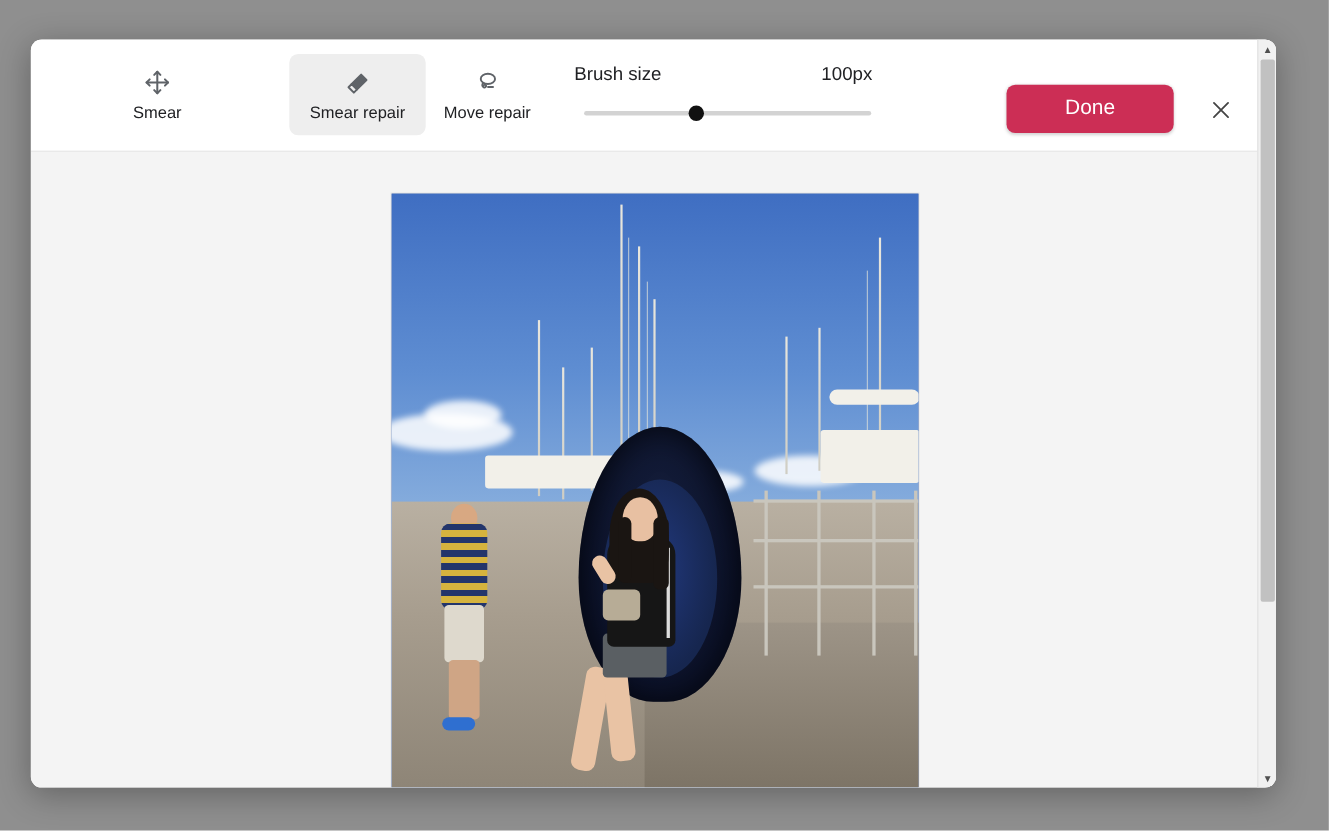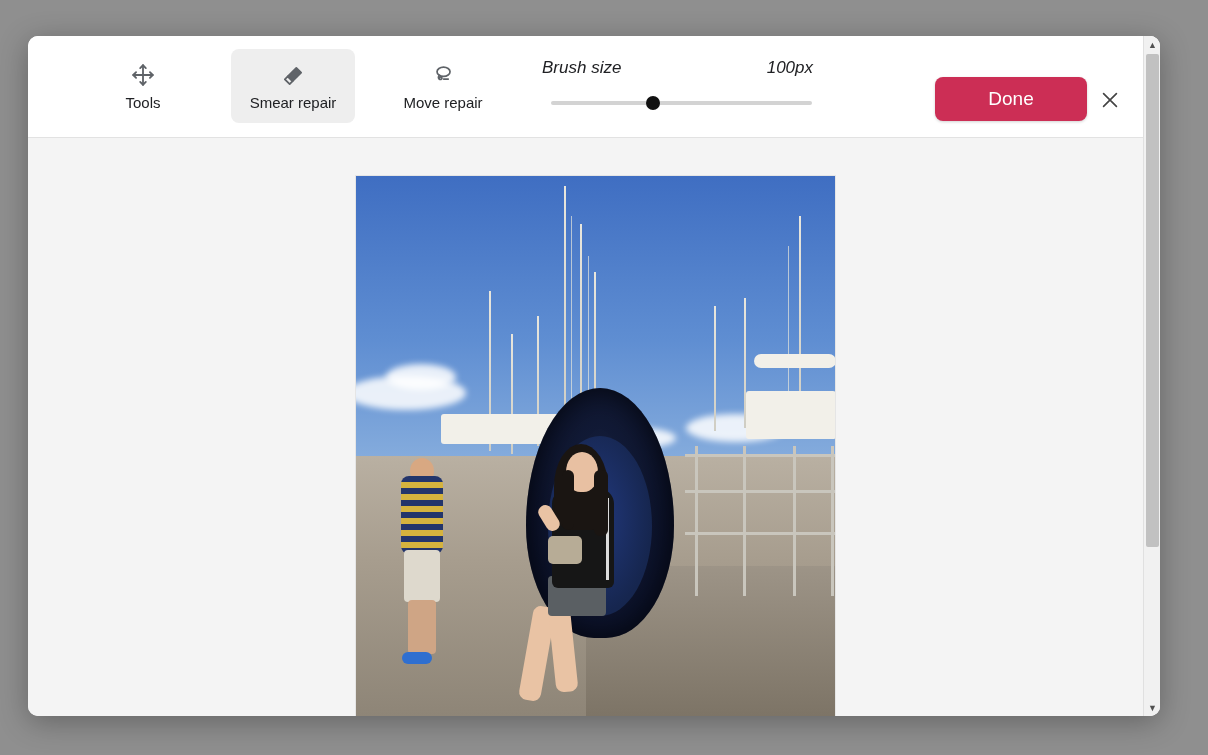--- a/index.html
+++ b/index.html
@@ -75,29 +75,29 @@
   .tool {
     position: absolute; top: 13px;
     width: 124px; height: 74px;
     border-radius: 8px;
     display: flex; flex-direction: column;
     align-items: center; justify-content: center;
     gap: 5px;
     cursor: pointer;
     background: transparent;
   }
-  .tool.selected { background: #eeeeee; }
+  .tool.selected { background: #eeeeee; margin-left: 32px; }
   .tool .ic { height: 28px; display: flex; align-items: center; justify-content: center; }
   .tool .lbl { font-size: 15px; color: #202124; white-space: nowrap; }
   #tool-move   { left: 53px; }
   #tool-smear  { left: 203px; }
   #tool-tick   { left: 353px; }
 
   .brush-wrap {
-    position: absolute; left: 512px; top: 22px; width: 283px; font-style: italic;
+    position: absolute; left: 492px; top: 22px; width: 283px;
   }
   .brush-row {
     display: flex; justify-content: space-between; align-items: baseline;
     font-size: 17px; color: #202124;
     padding: 0 10px 0 2px;
   }
   .slider {
     position: relative;
     margin-top: 18px;
     height: 14px;
@@ -113,21 +113,20 @@
   }
 
   .done-btn {
     position: absolute; left: 887px; top: 41px;
     width: 152px; height: 44px;
     background: #cc2e55; color: #ffffff;
     border: none; border-radius: 8px;
     font-size: 19px; font-family: "Liberation Sans", sans-serif;
     cursor: pointer;
     box-shadow: 0 1px 3px rgba(0,0,0,0.18);
-    margin-left: 20px;
   }
   .close-btn {
     position: absolute; left: 1066px; top: 48px;
     width: 32px; height: 32px;
     display: flex; align-items: center; justify-content: center;
     cursor: pointer; color: #444;
   }
 
   
   .canvas-area {
@@ -262,21 +261,21 @@
 
   <div class="toolbar">
 
     <div class="tool" id="tool-move">
       <span class="ic">
         <svg width="26" height="26" viewBox="0 0 24 24" fill="none" stroke="#5f6368" stroke-width="1.7" stroke-linecap="round" stroke-linejoin="round">
           <path d="M12 3v18M3 12h18"></path>
           <path d="M12 3l-2.6 2.6M12 3l2.6 2.6M12 21l-2.6-2.6M12 21l2.6-2.6M3 12l2.6-2.6M3 12l2.6 2.6M21 12l-2.6-2.6M21 12l-2.6 2.6"></path>
         </svg>
       </span>
-      <span class="lbl">Tools</span>
+      <span class="lbl">Smear</span>
     </div>
 
     <div class="tool selected" id="tool-smear">
       <span class="ic">
         <svg width="27" height="27" viewBox="0 0 24 24" fill="none" stroke="#5f6368" stroke-width="1.6" stroke-linejoin="round">
           <path d="M14.5 5.2l4.3 4.3-7.6 7.6-4.3-4.3z" fill="#5f6368" stroke="#5f6368"></path>
           <path d="M11.2 17.1l-4.3-4.3-2.6 2.6 4.3 4.3z" fill="none"></path>
         </svg>
       </span>
       <span class="lbl">Smear repair</span>

